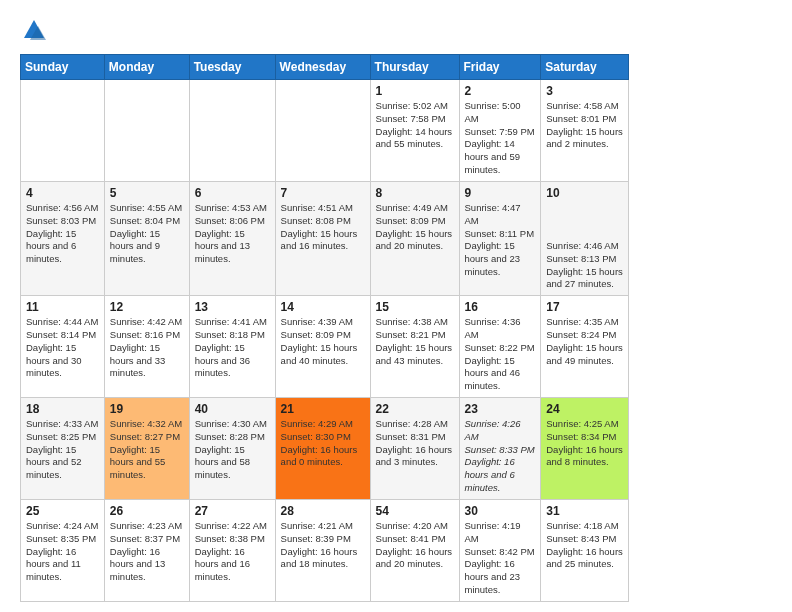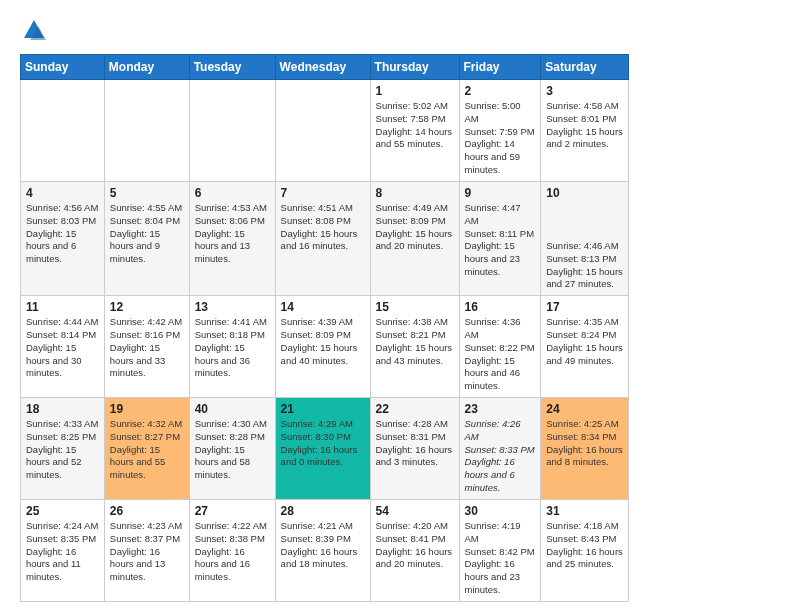--- a/index.html
+++ b/index.html
@@ -251,39 +251,39 @@
             <div class="day-info" style="white-space: pre-line;">Sunrise: 4:32 AM
 Sunset: 8:27 PM
 Daylight: 15 hours and 55 minutes.</div>
           </td>
           <td style="background: rgb(245, 245, 245);">
             <div class="day-num">40</div>
             <div class="day-info" style="white-space: pre-line;">Sunrise: 4:30 AM
 Sunset: 8:28 PM
 Daylight: 15 hours and 58 minutes.</div>
           </td>
-          <td style="background: #14b8a6;">
+          <td style="background: #f97316;">
             <div class="day-num">21</div>
             <div class="day-info" style="white-space: pre-line;">Sunrise: 4:29 AM
 Sunset: 8:30 PM
 Daylight: 16 hours and 0 minutes.</div>
           </td>
           <td style="background: rgb(245, 245, 245);">
             <div class="day-num">22</div>
             <div class="day-info" style="white-space: pre-line;">Sunrise: 4:28 AM
 Sunset: 8:31 PM
 Daylight: 16 hours and 3 minutes.</div>
           </td>
           <td style="background: rgb(245, 245, 245);">
             <div class="day-num">23</div>
             <div class="day-info" style="white-space: pre-line; font-style: italic;">Sunrise: 4:26 AM
 Sunset: 8:33 PM
 Daylight: 16 hours and 6 minutes.</div>
           </td>
-          <td style="background: #fdba74;">
+          <td style="background: #bef264;">
             <div class="day-num">24</div>
             <div class="day-info" style="white-space: pre-line;">Sunrise: 4:25 AM
 Sunset: 8:34 PM
 Daylight: 16 hours and 8 minutes.</div>
           </td>
         </tr>
         <tr>
           <td>
             <div class="day-num">25</div>
             <div class="day-info" style="white-space: pre-line;">Sunrise: 4:24 AM

